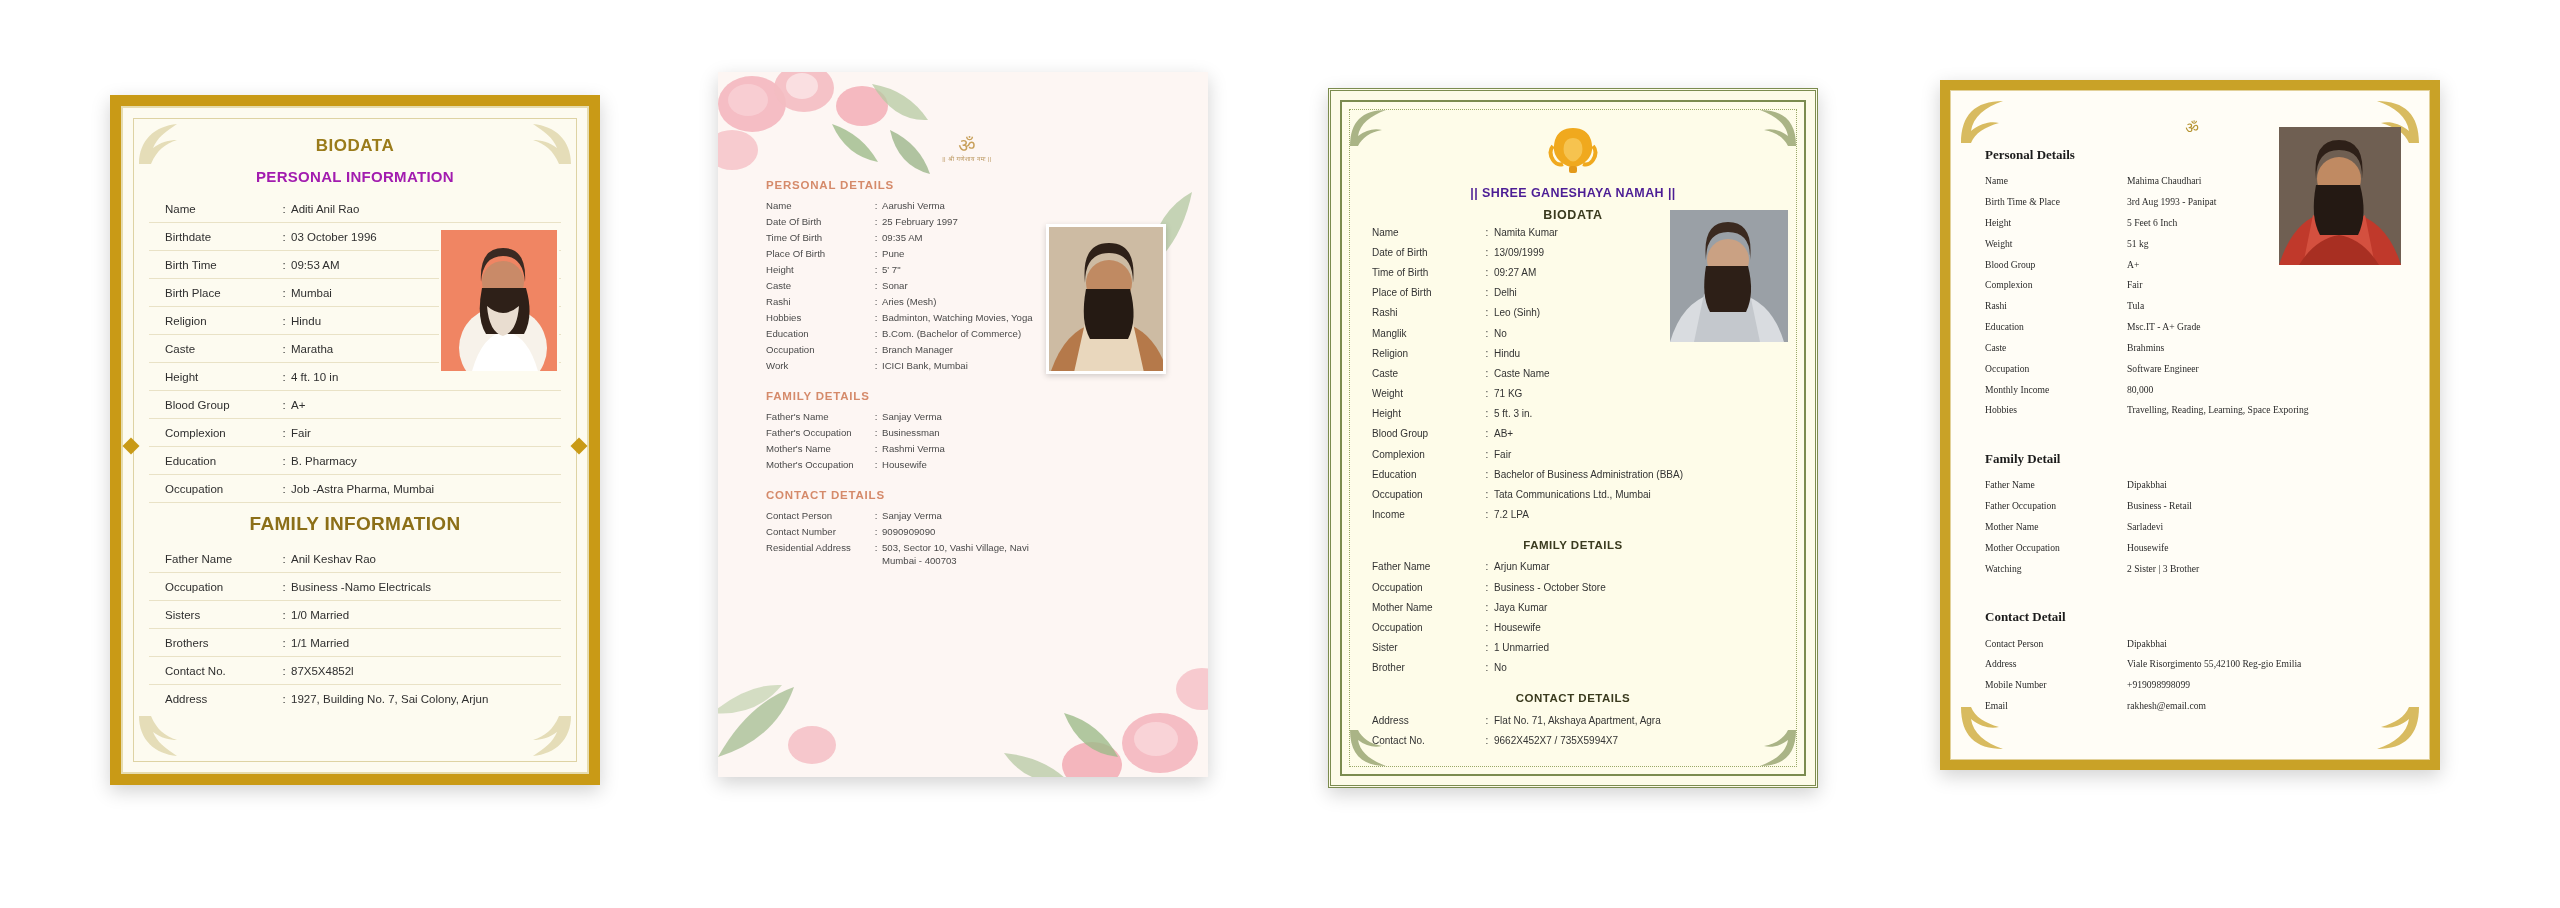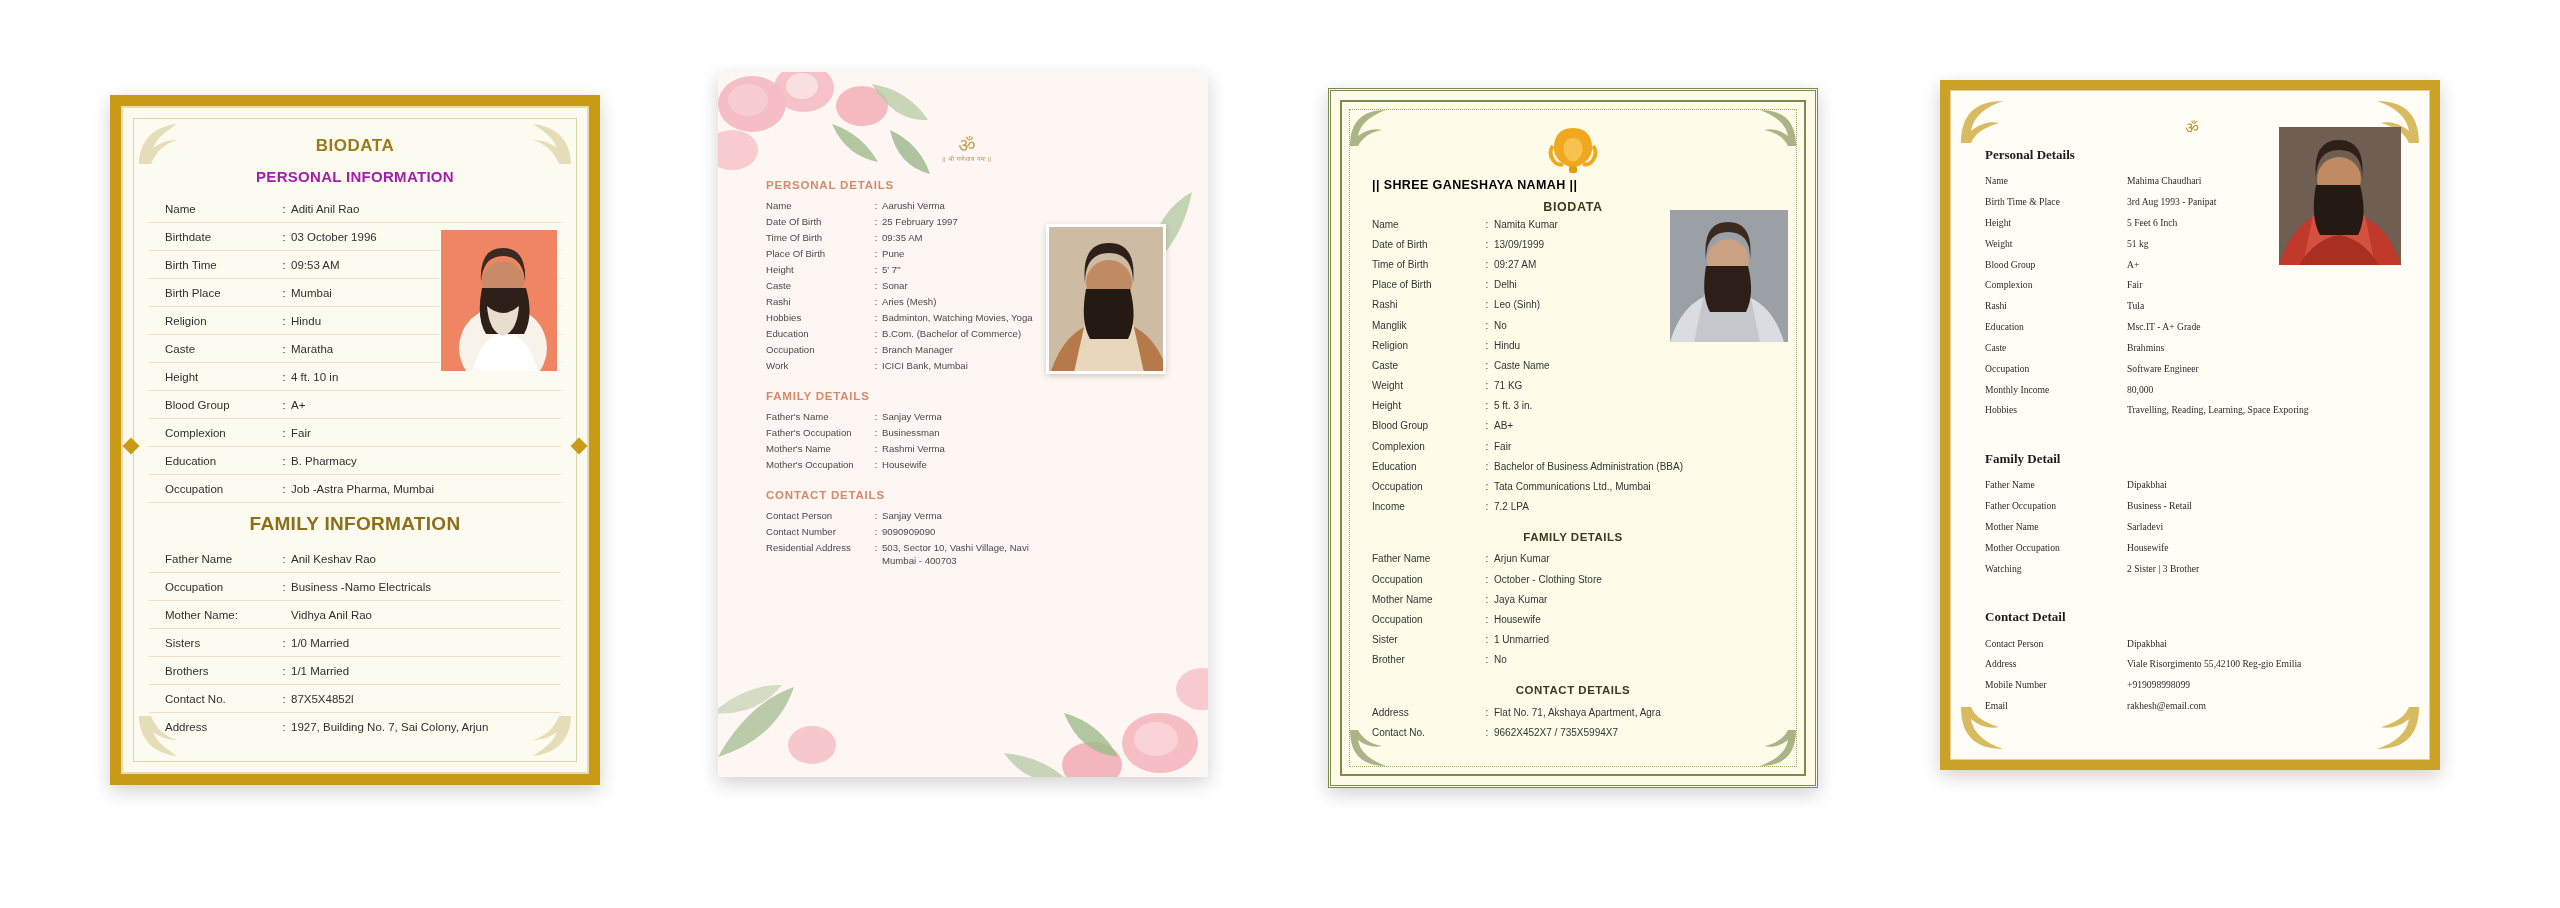--- a/index.html
+++ b/index.html
@@ -100,21 +100,21 @@
   #card3 .inner {
     width: 100%; height: 100%; position: relative;
     border: 2px solid #7b8b4f; padding: 22px 30px 10px 30px;
     background: #fefce9;
   }
   #card3 .inner::before{
     content:""; position:absolute; left:7px; top:7px; right:7px; bottom:7px;
     border:1px dotted #9aa868; pointer-events:none;
   }
   #card3 .ganesh { text-align:center; margin-top: 2px; }
-  #card3 .mantra { text-align:left; font-size: 12.5px; font-weight: 700; color:#000000; letter-spacing:.4px; }
+  #card3 .mantra { text-align:center; font-size: 12.5px; font-weight: 700; color:#4c1d95; letter-spacing:.4px; margin-top: 8px;}
   #card3 .t2 { text-align:center; font-size: 12.5px; font-weight:700; color:#3a3a1e; margin-top: 8px; letter-spacing:.6px;}
   #card3 .sec { text-align:center; font-size: 11.5px; font-weight:700; color:#3a3a1e; margin: 14px 0 6px 0; letter-spacing:.5px;}
   #card3 .row { font-size: 10px; color: #333; padding: 4.6px 0; }
   #card3 .row .lbl { width: 108px; }
   #card3 .row .col { width: 14px; }
   #card3 .photo {
     position:absolute; right: 16px; top: 108px; width: 118px; height: 132px;
     background: linear-gradient(150deg,#b9bcc0,#6f737a);
     overflow:hidden;
   }
@@ -245,25 +245,20 @@
       <div class="rowlist">
         <div class="row">
             <span class="lbl">Father Name</span>
             <span class="col">:</span>
             <span class="val">Anil Keshav Rao</span>
           </div>
         <div class="row">
             <span class="lbl">Occupation</span>
             <span class="col">:</span>
             <span class="val">Business -Namo Electricals</span>
-          </div>
-        <div class="row">
-            <span class="lbl">Mother Name:</span>
-            <span class="col"></span>
-            <span class="val">Vidhya Anil Rao</span>
           </div>
         <div class="row">
             <span class="lbl">Sisters</span>
             <span class="col">:</span>
             <span class="val">1/0 Married</span>
           </div>
         <div class="row">
             <span class="lbl">Brothers</span>
             <span class="col">:</span>
             <span class="val">1/1 Married</span>
@@ -558,21 +553,21 @@
       <div class="sec">FAMILY DETAILS</div>
       <div class="rowlist">
         <div class="row">
             <span class="lbl">Father Name</span>
             <span class="col">:</span>
             <span class="val">Arjun Kumar</span>
           </div>
         <div class="row">
             <span class="lbl">Occupation</span>
             <span class="col">:</span>
-            <span class="val">October - Clothing Store</span>
+            <span class="val">Business - October Store</span>
           </div>
         <div class="row">
             <span class="lbl">Mother Name</span>
             <span class="col">:</span>
             <span class="val">Jaya Kumar</span>
           </div>
         <div class="row">
             <span class="lbl">Occupation</span>
             <span class="col">:</span>
             <span class="val">Housewife</span>

